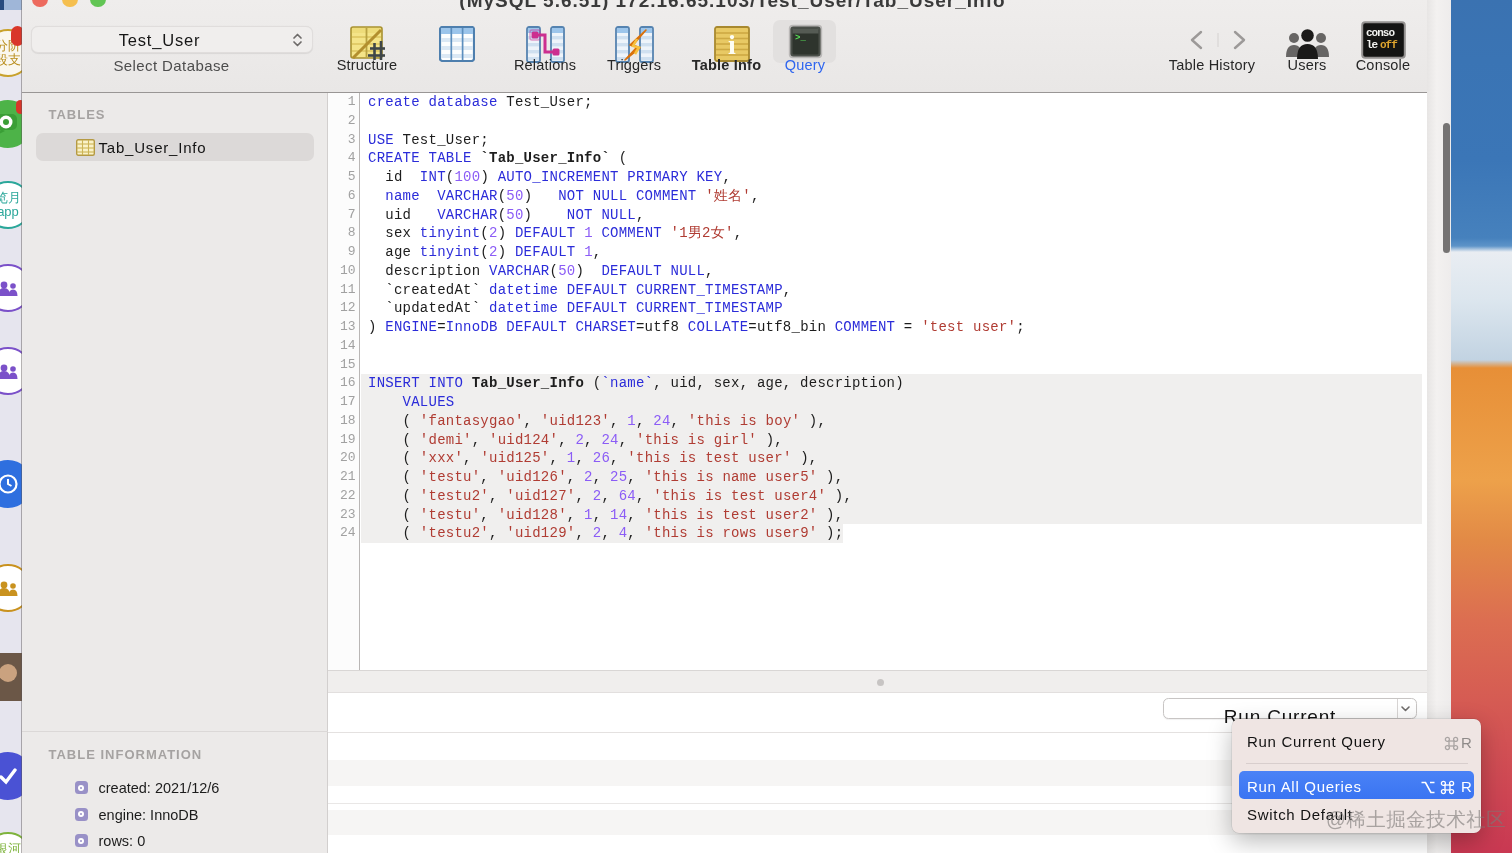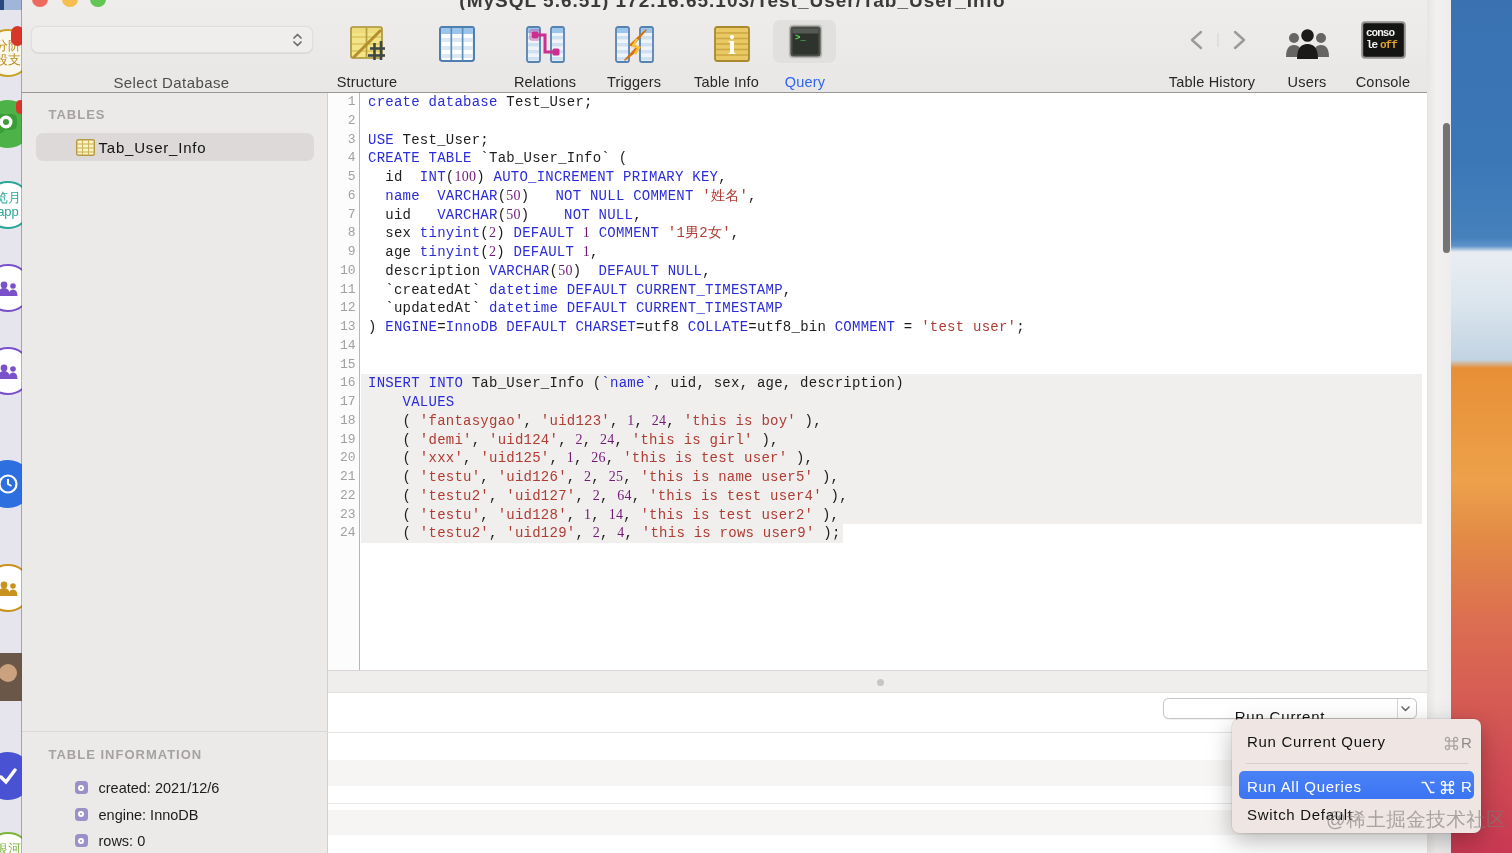--- a/index.html
+++ b/index.html
@@ -13,52 +13,52 @@
 #win{left:21.5px;top:0;width:1429.5px;height:853px;background:#fff;box-shadow:-1px 0 0 rgba(90,85,85,.45);}
 #toolbar{left:0;top:0;width:1447px;height:92.5px;background:linear-gradient(#efedec,#e9e7e6);
  border-bottom:1px solid #999695;box-sizing:border-box;}
 .tl{position:absolute;top:-9px;width:15.5px;height:15.5px;border-radius:50%;}
 #title{left:331px;top:-10px;width:760px;height:20px;overflow:hidden;font-weight:bold;font-size:19px;
  color:#3a3a3a;text-align:center;line-height:21px;letter-spacing:1px;}
 #dbsel{left:9px;top:26px;width:282px;height:27px;background:#f0eeed;border:1px solid #e0dddc;
  border-radius:7px;box-sizing:border-box;box-shadow:0 0.5px 1px rgba(0,0,0,.08);}
 #dbsel .t{position:absolute;left:0;right:24px;top:0;height:25px;line-height:26px;text-align:center;
  font-size:16.5px;letter-spacing:0.8px;color:#161616;}
-.tlabel{position:absolute;top:74px;font-size:14.5px;letter-spacing:0.2px;color:#272727;text-align:center;transform:translateX(-50%);}
+.tlabel{position:absolute;top:57px;font-size:14.5px;letter-spacing:0.2px;color:#272727;text-align:center;transform:translateX(-50%);}
 
 #sidebar{left:0;top:93px;width:306.5px;height:760px;background:#eceae9;border-right:1px solid #d2cfce;box-sizing:border-box;}
 .shead{position:absolute;left:27px;font-size:13px;font-weight:bold;color:#a5a2a1;letter-spacing:1px;}
 #selrow{left:14px;top:40px;width:278px;height:28px;background:#dcd9d8;border-radius:7px;}
 #tirows .row{position:absolute;left:77px;font-size:14.5px;color:#1c1c1c;white-space:nowrap;}
 .pud{position:absolute;left:53px;width:13px;height:13px;border-radius:3.5px;background:#9991c7;}
 .pud i{position:absolute;left:3.5px;top:3.5px;width:6px;height:6px;border-radius:50%;background:#fff;}
 .pud b{position:absolute;left:5.5px;top:5.5px;width:2px;height:2px;border-radius:50%;background:#9991c7;}
 
 #editor{left:306.5px;top:93px;width:1098.5px;height:577.5px;background:#fff;overflow:hidden;}
 #gutter{left:0;top:0;width:32px;height:577.5px;background:#fcfcfc;border-right:1px solid #b9b6b5;box-sizing:border-box;}
 #gutter pre{margin:0;padding:0;font-family:"Liberation Mono",monospace;font-size:13px;line-height:18.75px;
  color:#a1a1a1;text-align:right;width:27.5px;}
 #hl1{left:33px;top:281.25px;width:1061px;height:150px;background:#f0efee;}
 #hl2{left:33px;top:431.25px;width:481.5px;height:18.75px;background:#f0efee;}
 #code{left:40px;top:0;}
 #code pre{margin:0;padding:0;font-weight:normal;}
-#code b{font-weight:normal;}
+#code b{font-weight:bold;}
 #code pre{font-family:"Liberation Mono",monospace;font-size:14px;letter-spacing:0.24px;
  line-height:18.75px;color:#1d1d1d;}
 .k{color:#2b2cd9;}
-.n{color:#701a75;font-family:Liberation Serif, serif;}
+.n{color:#8b5cf6;}
 .s{color:#b03c33;}
 
 #split{left:306.5px;top:670px;width:1098.5px;height:23px;background:#f0eeed;border-top:1px solid #d9d6d5;
  border-bottom:1px solid #e2dfde;box-sizing:border-box;}
 #split .dot{position:absolute;left:549px;top:8px;width:7px;height:7px;border-radius:50%;background:#c7c4c3;}
 #btnrow{left:306.5px;top:693px;width:1098.5px;height:40px;background:#fff;border-bottom:1px solid #e4e1e0;box-sizing:border-box;}
 #runbtn{left:834.5px;top:5px;width:254.5px;height:20.5px;background:#fff;border:1px solid #c8c5c4;
  border-radius:5.5px;box-sizing:border-box;box-shadow:0 0.5px 1px rgba(0,0,0,.06);}
-#runbtn .t{position:absolute;left:0;width:233px;top:8px;height:19px;line-height:19.5px;text-align:center;font-size:15px;letter-spacing:0.8px;color:#131313;}
+#runbtn .t{position:absolute;left:0;width:233px;top:8px;height:19px;line-height:19.5px;text-align:center;font-size:19px;letter-spacing:0.8px;color:#131313;}
 #runbtn .sep{position:absolute;left:233.5px;top:0;width:1px;height:18.5px;background:#d8d5d4;}
 .band{position:absolute;left:306.5px;width:1098.5px;background:#f6f5f4;}
 
 #sbtrack{left:1405.5px;top:0;width:24px;height:853px;background:linear-gradient(to right,#e7e5e4,#f3f1f0 40%,#eeecec);}
 #sbthumb{left:1421px;top:123px;width:7px;height:130px;border-radius:3.5px;background:#757373;}
 #wall{left:1451px;top:0;width:61px;height:853px;background:linear-gradient(180deg,
  #3a72b1 0px,#3a74b4 60px,#3b76b7 160px,#4681bd 238px,#5d93c8 246px,#e9edf2 252px,
  #dce6ee 300px,#c2d3e2 360px,#e78f37 368px,#eda14a 480px,#e28a46 540px,#dc6e51 620px,
  #d25254 740px,#c93852 853px);}
 
@@ -127,20 +127,21 @@
   <div class="sic" style="top:832px;border:2px solid #7eb33c;color:#7eb33c;background:#fff;">银河<br>放</div>
 </div>
 
 <div class="abs" id="win">
  <div class="abs" id="toolbar">
   <div class="tl" style="left:10.5px;background:#ed6a5e;"></div>
   <div class="tl" style="left:40.5px;background:#f5bf4f;"></div>
   <div class="tl" style="left:68.5px;background:#62c554;"></div>
   <div class="abs" id="title">(MySQL 5.6.51) 172.16.65.103/Test_User/Tab_User_Info</div>
   <div class="abs" id="dbsel">
+    <div class="t">Test_User</div>
     <svg class="abs" style="right:9px;top:5px;" width="11" height="16" viewBox="0 0 11 16">
       <path d="M2 6 L5.5 2.5 L9 6" fill="none" stroke="#6e6b6a" stroke-width="1.7" stroke-linecap="round" stroke-linejoin="round"></path>
       <path d="M2 10 L5.5 13.5 L9 10" fill="none" stroke="#6e6b6a" stroke-width="1.7" stroke-linecap="round" stroke-linejoin="round"></path>
     </svg>
   </div>
   <div class="tlabel" style="left:150px;color:#4d4d4d;font-size:15px;letter-spacing:0.4px;">Select Database</div>
 
   <svg class="abs" style="left:328px;top:26px;" width="35" height="35" viewBox="0 0 35 35">
     <rect x="1" y="1" width="31" height="31" rx="2" fill="#f4e488" stroke="#a8912f" stroke-width="1.6"></rect>
     <rect x="2" y="2" width="29" height="5" fill="#eedc7a"></rect>
@@ -231,21 +232,21 @@
     <rect x="1" y="1" width="34" height="34" rx="2" fill="#e8c964" stroke="#a8892f" stroke-width="1.8"></rect>
     <g stroke="#cda943" stroke-width="1.6">
       <line x1="2" y1="7" x2="34" y2="7"></line>
           <line x1="2" y1="12.5" x2="34" y2="12.5"></line>
           <line x1="2" y1="18" x2="34" y2="18"></line>
       <line x1="2" y1="23.5" x2="34" y2="23.5"></line>
           <line x1="2" y1="29" x2="34" y2="29"></line>
     </g>
     <text x="18" y="28" font-family="Liberation Serif, serif" font-size="28" font-weight="bold" fill="#fdfdf4" text-anchor="middle">i</text>
   </svg>
-  <div class="tlabel" style="left:705px;">Table Info</div>
+  <div class="tlabel" style="left:705px;font-weight:bold;">Table Info</div>
 
   <div class="abs" style="left:751.5px;top:20px;width:63px;height:43px;background:#e2e0df;border-radius:7px;"></div>
   <svg class="abs" style="left:766px;top:24px;" width="35" height="35" viewBox="0 0 35 35">
     <rect x="0.8" y="0.8" width="33.4" height="33.4" rx="4" fill="#b9b7b6"></rect>
     <rect x="2.4" y="2.4" width="30.2" height="30.2" rx="3" fill="#4a4f49"></rect>
     <rect x="4.5" y="4.5" width="26" height="26" rx="1.5" fill="#2e342d"></rect>
     <rect x="4.5" y="4.5" width="26" height="5" fill="#555b54"></rect>
     <text x="7" y="16" font-family="Liberation Mono, monospace" font-size="9" font-weight="bold" fill="#57e057">&gt;_</text>
   </svg>
   <div class="tlabel" style="left:783.5px;color:#2e65ef;text-align:center;">Query</div>

